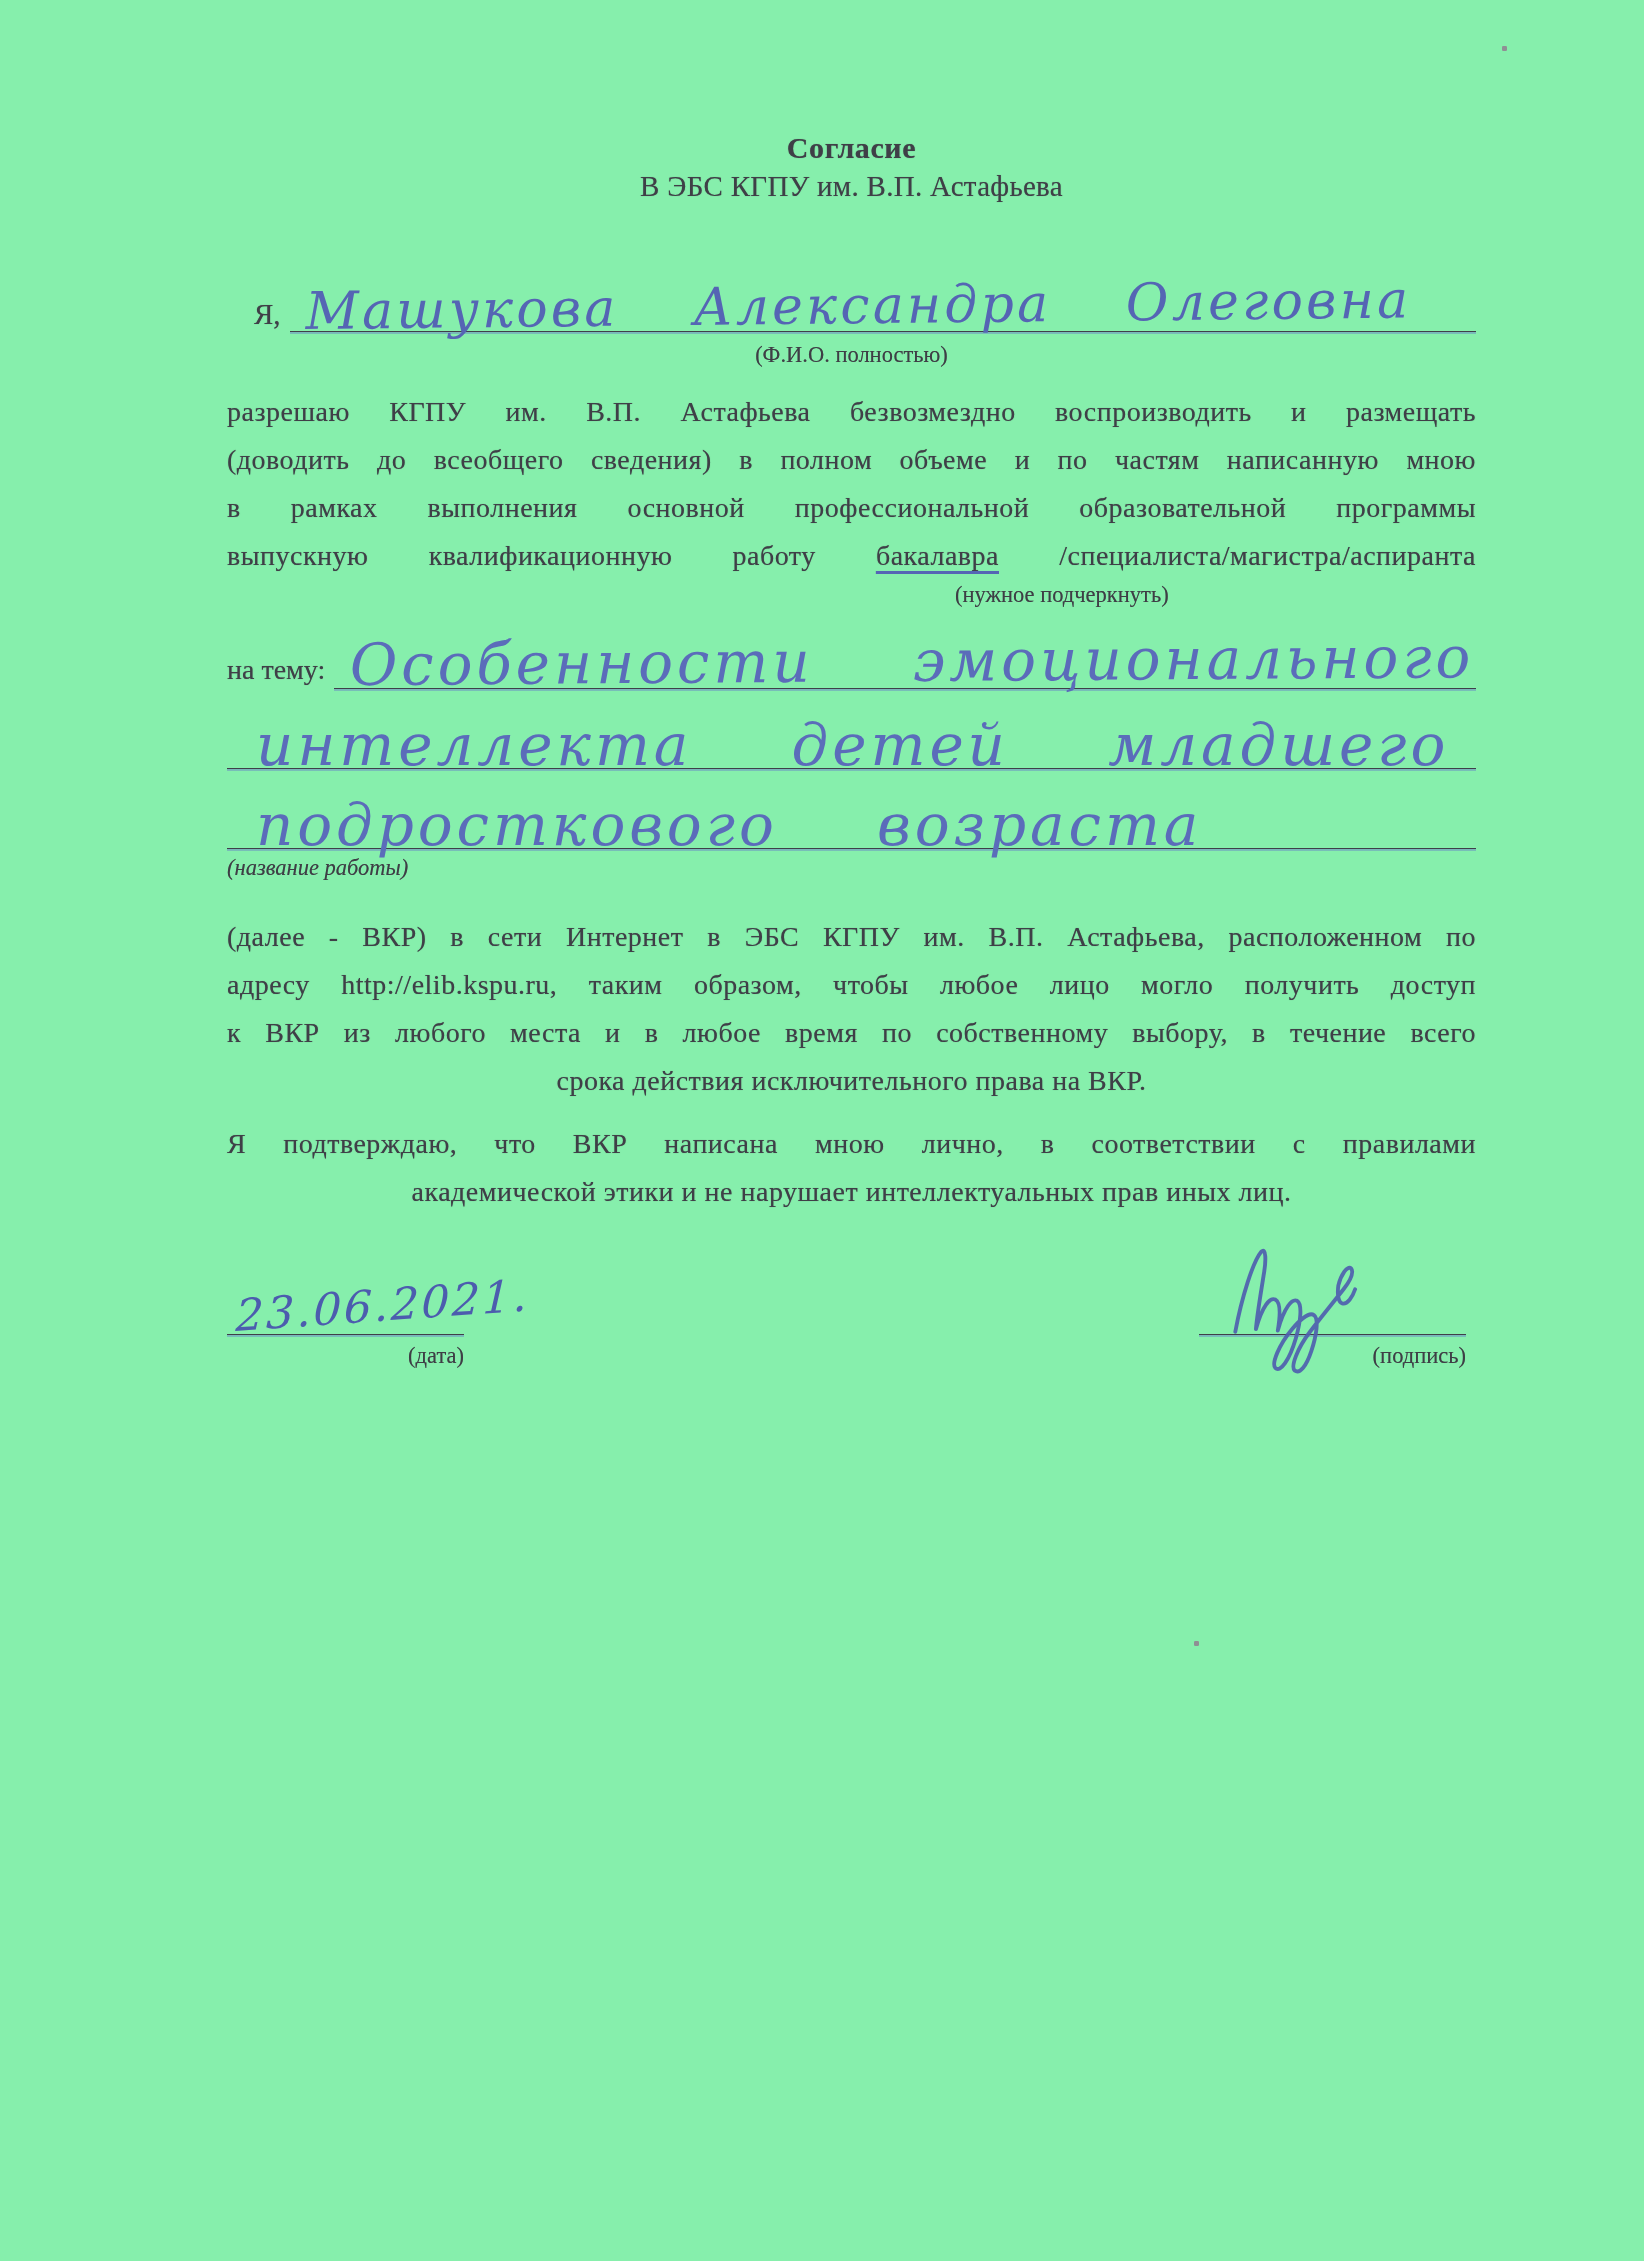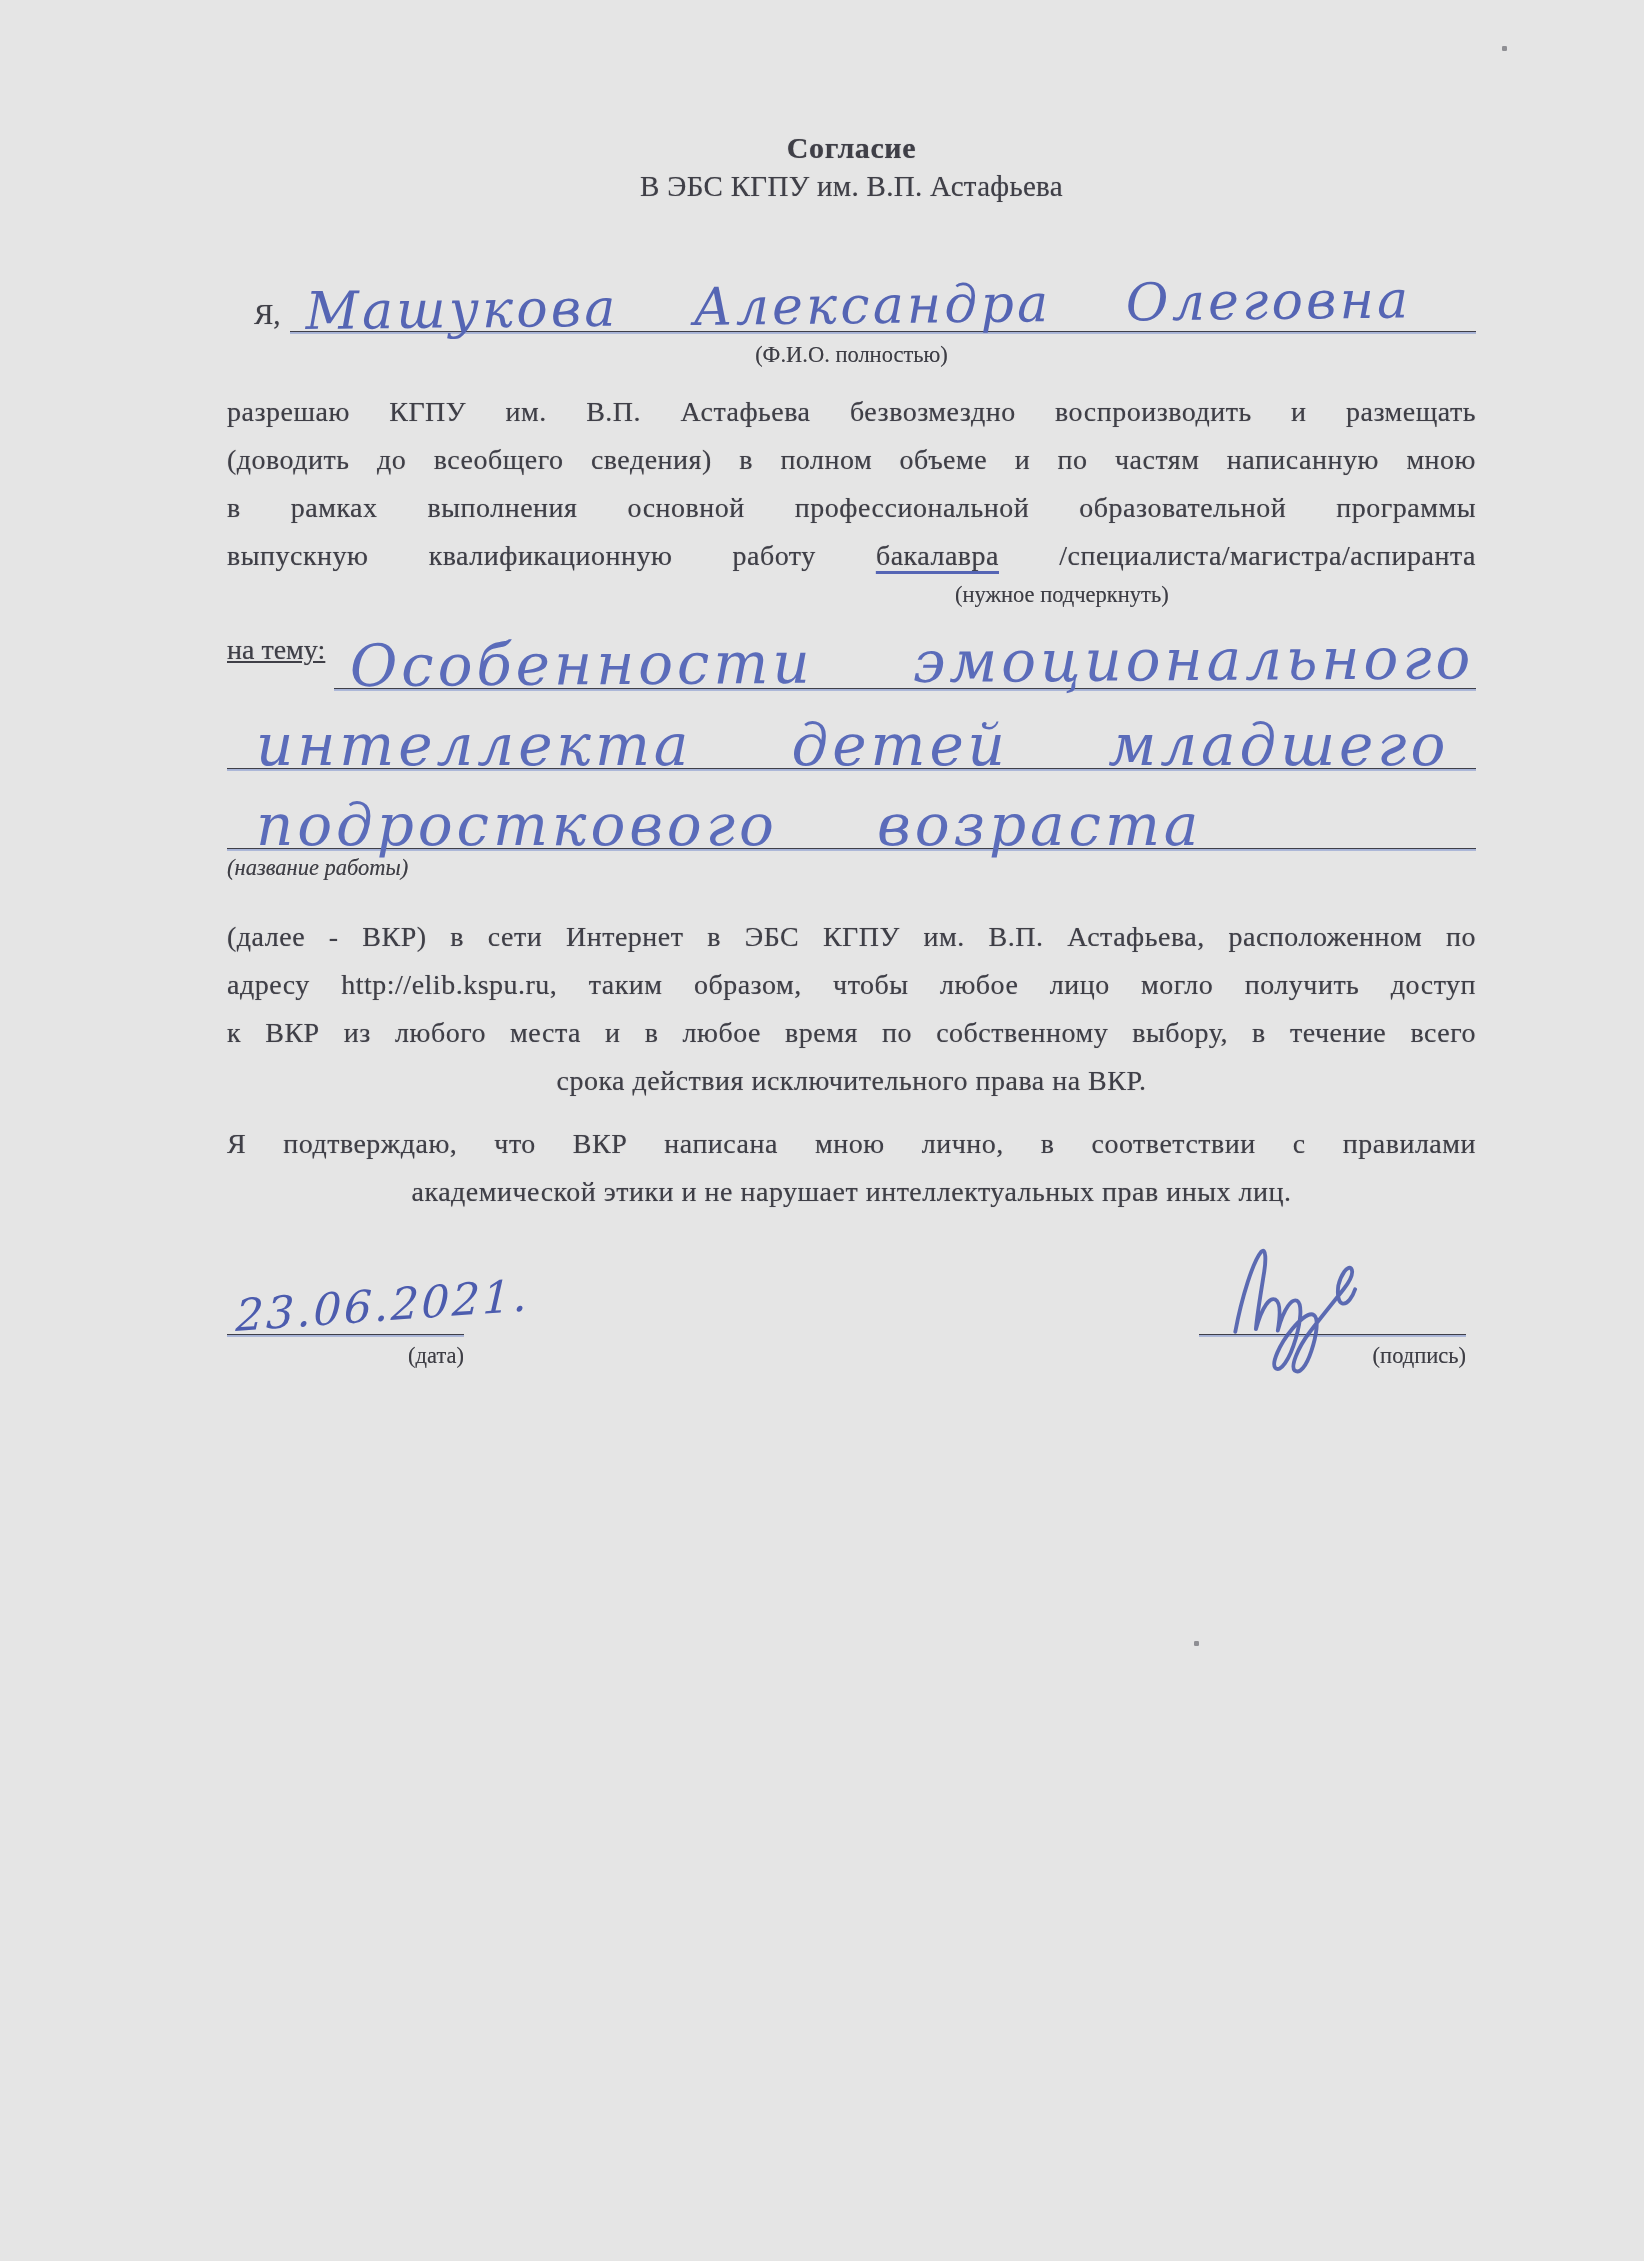--- a/index.html
+++ b/index.html
@@ -1,20 +1,20 @@
 <!DOCTYPE html>
 <html style="font-size:10.3px"><head>
 <meta charset="utf-8">
 <style>
   html,body{margin:0;padding:0;background:#ffffff;}
   .page{
     position:relative;
     width:1644px;
     height:2261px;
-    background:#e5e5e5;
+    background:#86efac;
     font-family:"Liberation Serif", serif;
     color:#3f3f47;
     overflow:hidden;
   }
   .content{
     position:absolute;
     left:227px;
     top:0;
     width:1249px;
   }
@@ -76,23 +76,23 @@
   .choice-caption{margin-left:728px;line-height:30px;width:max-content;}
   
   .topic-row{
     position:relative;
     height:75px;
     border-bottom:1.9px solid #3f3f48;
     box-shadow:0 1.9px 0 rgba(106,130,200,0.5);
     margin-top:3.9px;
   }
   .topic-row-first{
-    display:flex;align-items:center;
+    display:flex;align-items:flex-end;
     border-bottom:none;box-shadow:none;
-    margin-top:3.9px;height:75px;text-decoration:underline;
+    margin-top:3.9px;height:75px;
   }
   .topic-label{font-size:28px;padding-bottom:2.6px;padding-right:9px;white-space:nowrap;}
   .hand-topic{
     position:absolute;bottom:-11.6px;
     font-size:58px;letter-spacing:3.9px;word-spacing:77px;
     color:#5b6cba;
   }
   .hand-topic-1{left:16px;transform:rotate(-0.4deg);transform-origin:left bottom;}
   .hand-topic-2{left:29px;}
   .hand-topic-3{left:29px;}

